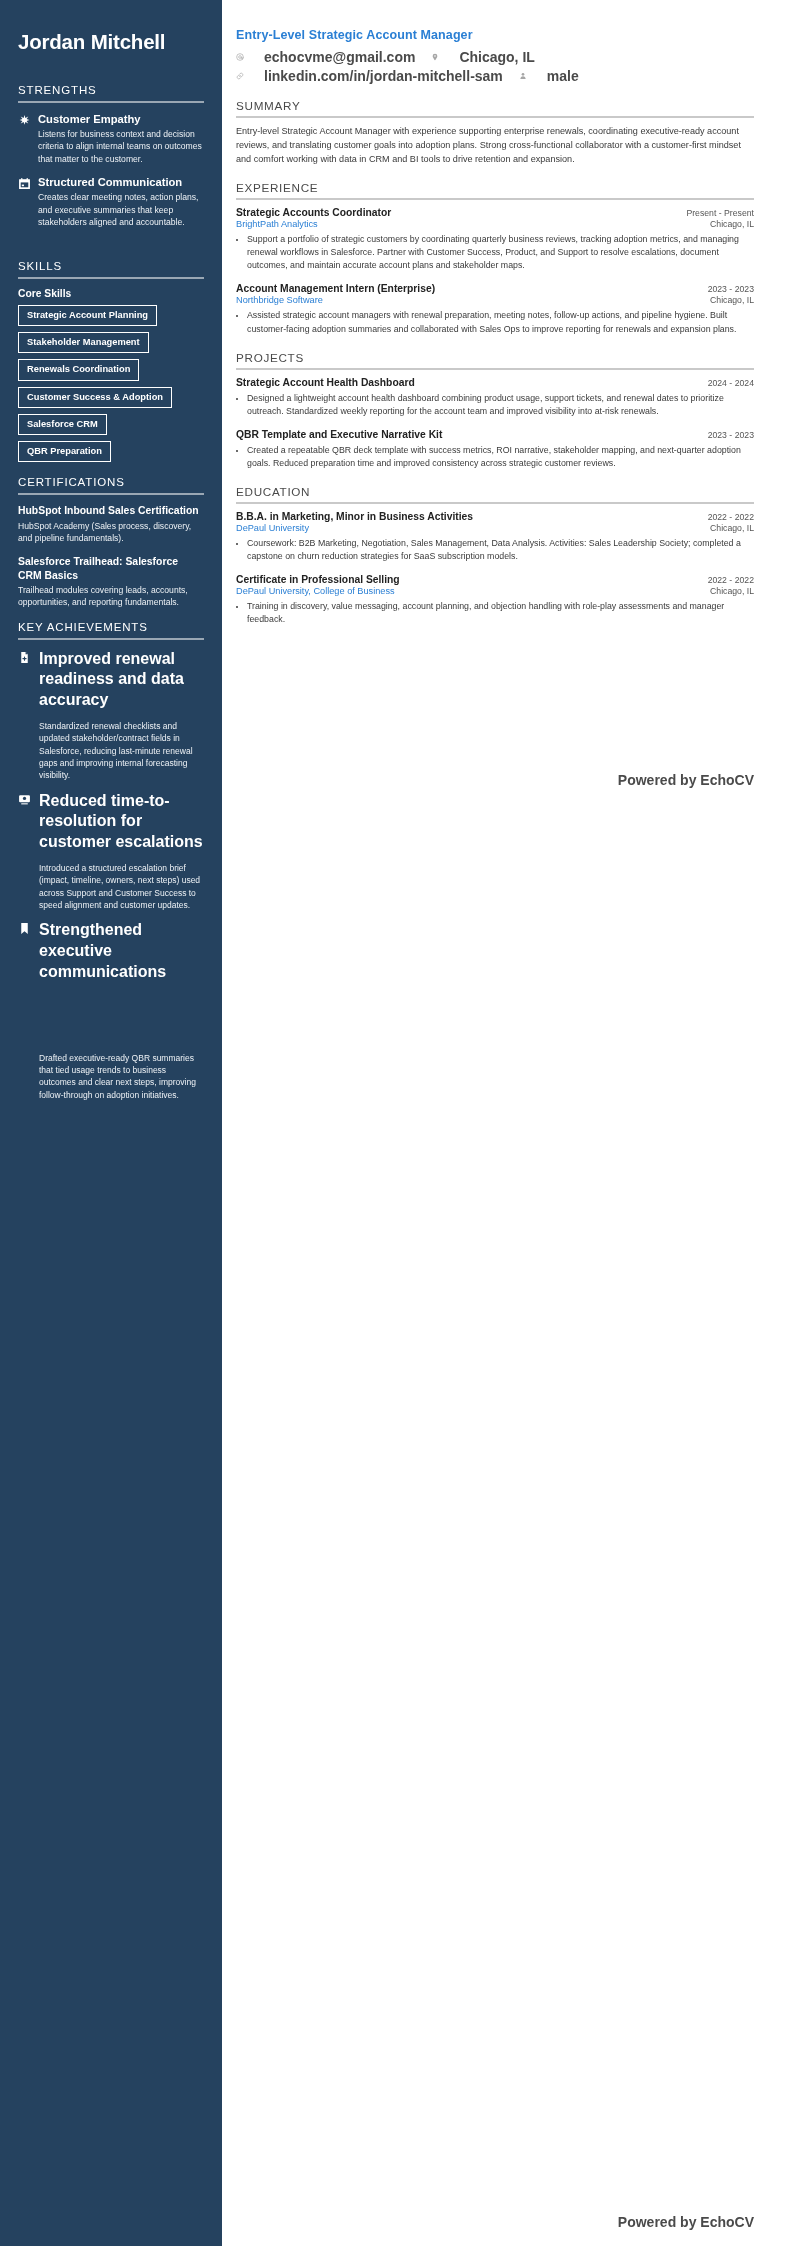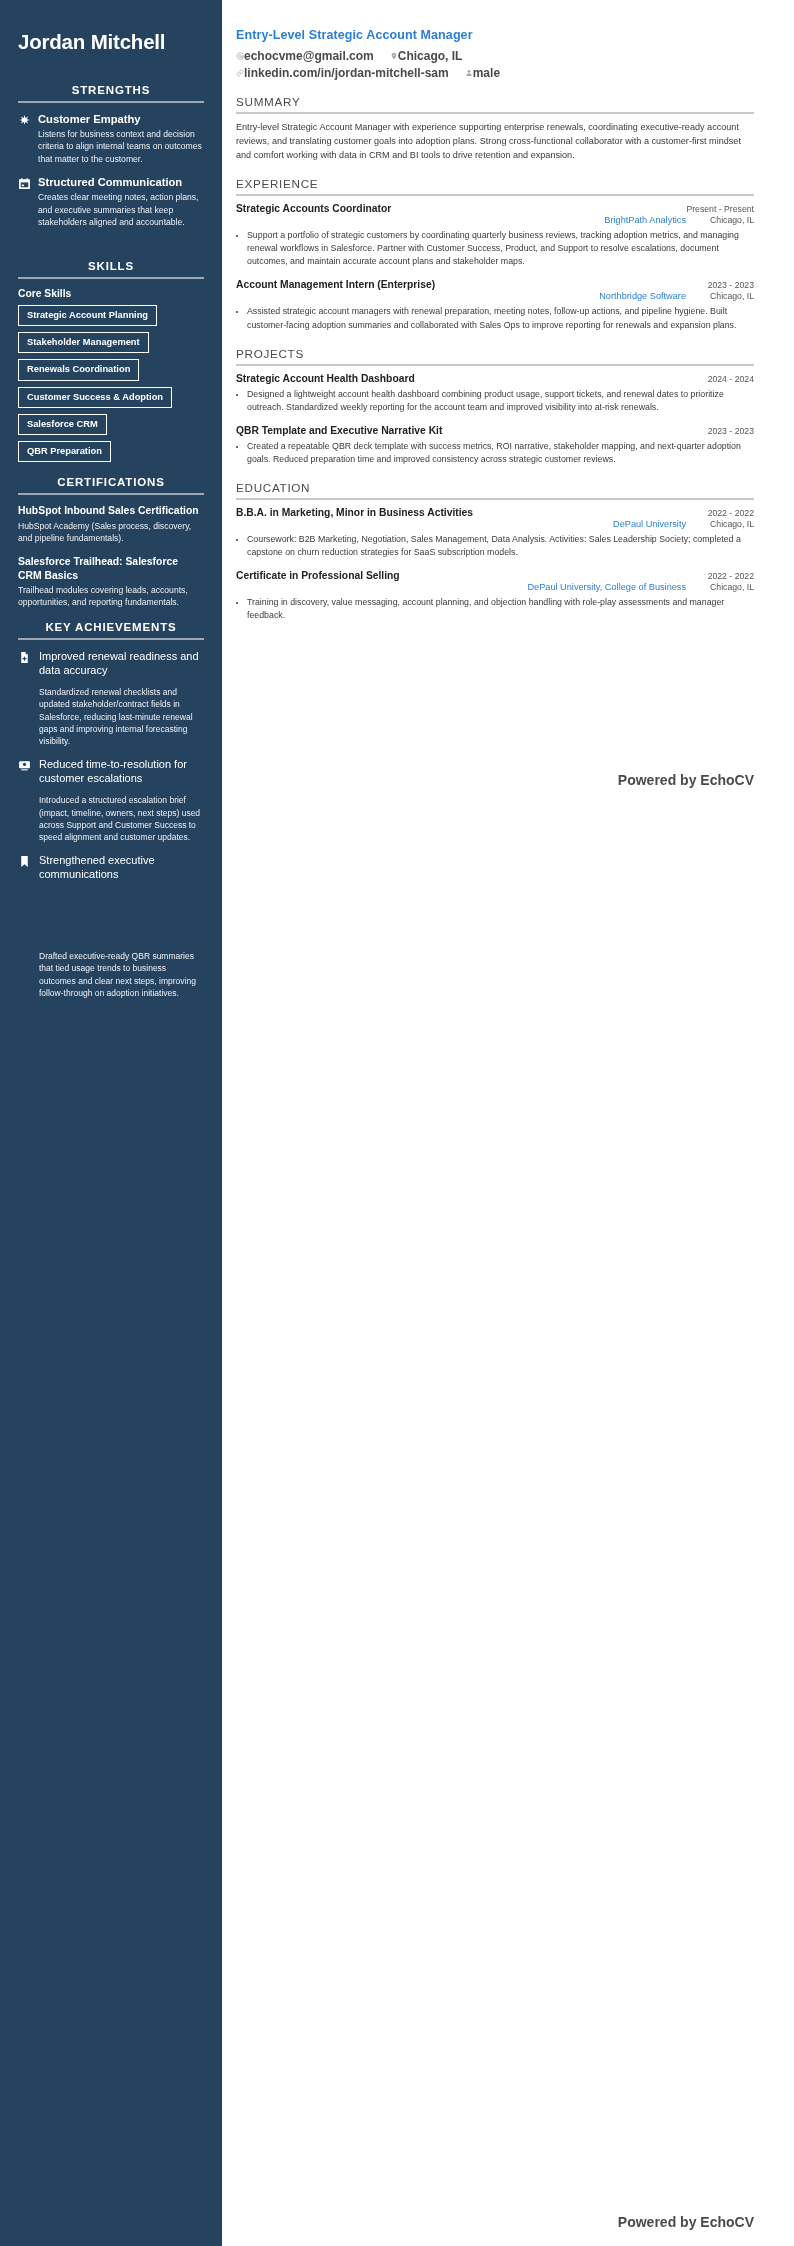--- a/index.html
+++ b/index.html
@@ -22,25 +22,24 @@
   }
   .name {
     font-size: 20.5px;
     font-weight: bold;
     letter-spacing: -0.2px;
     margin-bottom: 30px;
     line-height: 1.15;
   }
   .side-sec-title {
     font-size: 11.5px;
-    font-weight: bold;
+    font-weight: normal;
     letter-spacing: 0.85px;
     margin-top: 4px;
     margin-bottom: 5px;
-    text-align: center;
   }
   .side-rule {
     height: 2px;
     background: #9aa7b4;
     margin-bottom: 9px;
   }
   .strength-item { display: flex; gap: 7px; margin-bottom: 10px; }
   .sicon {
     width: 13px; height: 13px; min-width: 13px;
     margin-top: 2px;
@@ -66,41 +65,41 @@
     padding: 4px 8px 5px 8px;
     font-size: 9.3px;
     font-weight: bold;
     color: #ffffff;
     line-height: 1.1;
   }
   .cert-block { margin-bottom: 11px; }
   .cert-name { font-size: 10.4px; font-weight: bold; line-height: 1.3; }
   .cert-desc { font-size: 8.6px; line-height: 1.42; margin-top: 2px; color: #eef2f6; }
   .ach-item { display: flex; gap: 8px; margin-bottom: 9px; }
-  .ach-title { font-size: 11px; font-weight: normal; line-height: 1.3; }
+  .ach-title { font-size: 16px; font-weight: bold; line-height: 1.3; }
   .ach-desc-standalone { font-size: 8.5px; line-height: 1.45; color: #eef2f6; padding-left: 21px; }
   .spacer-lg { height: 60px; }
 
   
   .main {
     flex: 1;
     background: #ffffff;
     padding: 28px 26px 36px 14px;
     color: #2d2d2d;
     position: relative;
   }
   .job-title {
     color: #2a7fd4;
     font-size: 12.5px;
     font-weight: bold;
     margin-bottom: 7px;
     letter-spacing: 0.1px;
   }
   .contact-row { display: flex; flex-wrap: wrap; gap: 4px 16px; margin-bottom: 3px; }
-  .contact-item { display: flex; align-items: center; gap: 0; font-size: 12px; color: #4a4a4a; justify-content: space-between; }
+  .contact-item { display: flex; align-items: center; gap: 20px; font-size: 14px; color: #4a4a4a; justify-content: space-between; }
   .contact-item svg { width: 8px; height: 8px; display: block; opacity: .65; }
   .contact-item .ctext { font-weight: bold; }
 
   .sec { margin-top: 15px; }
   .sec-title {
     font-size: 11.7px;
     color: #4a4a4a;
     letter-spacing: 0.7px;
     margin-bottom: 4px;
   }
@@ -108,21 +107,21 @@
   .summary {
     font-size: 9.1px;
     line-height: 1.52;
     color: #3a3a3a;
   }
 
   .entry { margin-bottom: 11px; }
   .entry-top { display: flex; justify-content: space-between; align-items: baseline; gap: 8px; }
   .entry-title { font-size: 10.3px; font-weight: bold; color: #222; }
   .entry-date { font-size: 8.7px; color: #555; white-space: nowrap; }
-  .entry-sub { display: flex; justify-content: flex-end; align-items: baseline; gap: 24px; margin-top: 1px; }
+  .entry-sub { display: flex; justify-content: space-between; align-items: baseline; gap: 8px; margin-top: 1px; }
   .entry-org { font-size: 9.2px; color: #2a7fd4; }
   .entry-loc { font-size: 8.7px; color: #555; white-space: nowrap; }
   ul.bullets { margin: 4px 0 0 0; padding-left: 11px; }
   ul.bullets li {
     font-size: 8.8px;
     line-height: 1.48;
     color: #3a3a3a;
     margin-bottom: 3px;
   }
   ul.bullets li::marker { font-size: 8px; }

